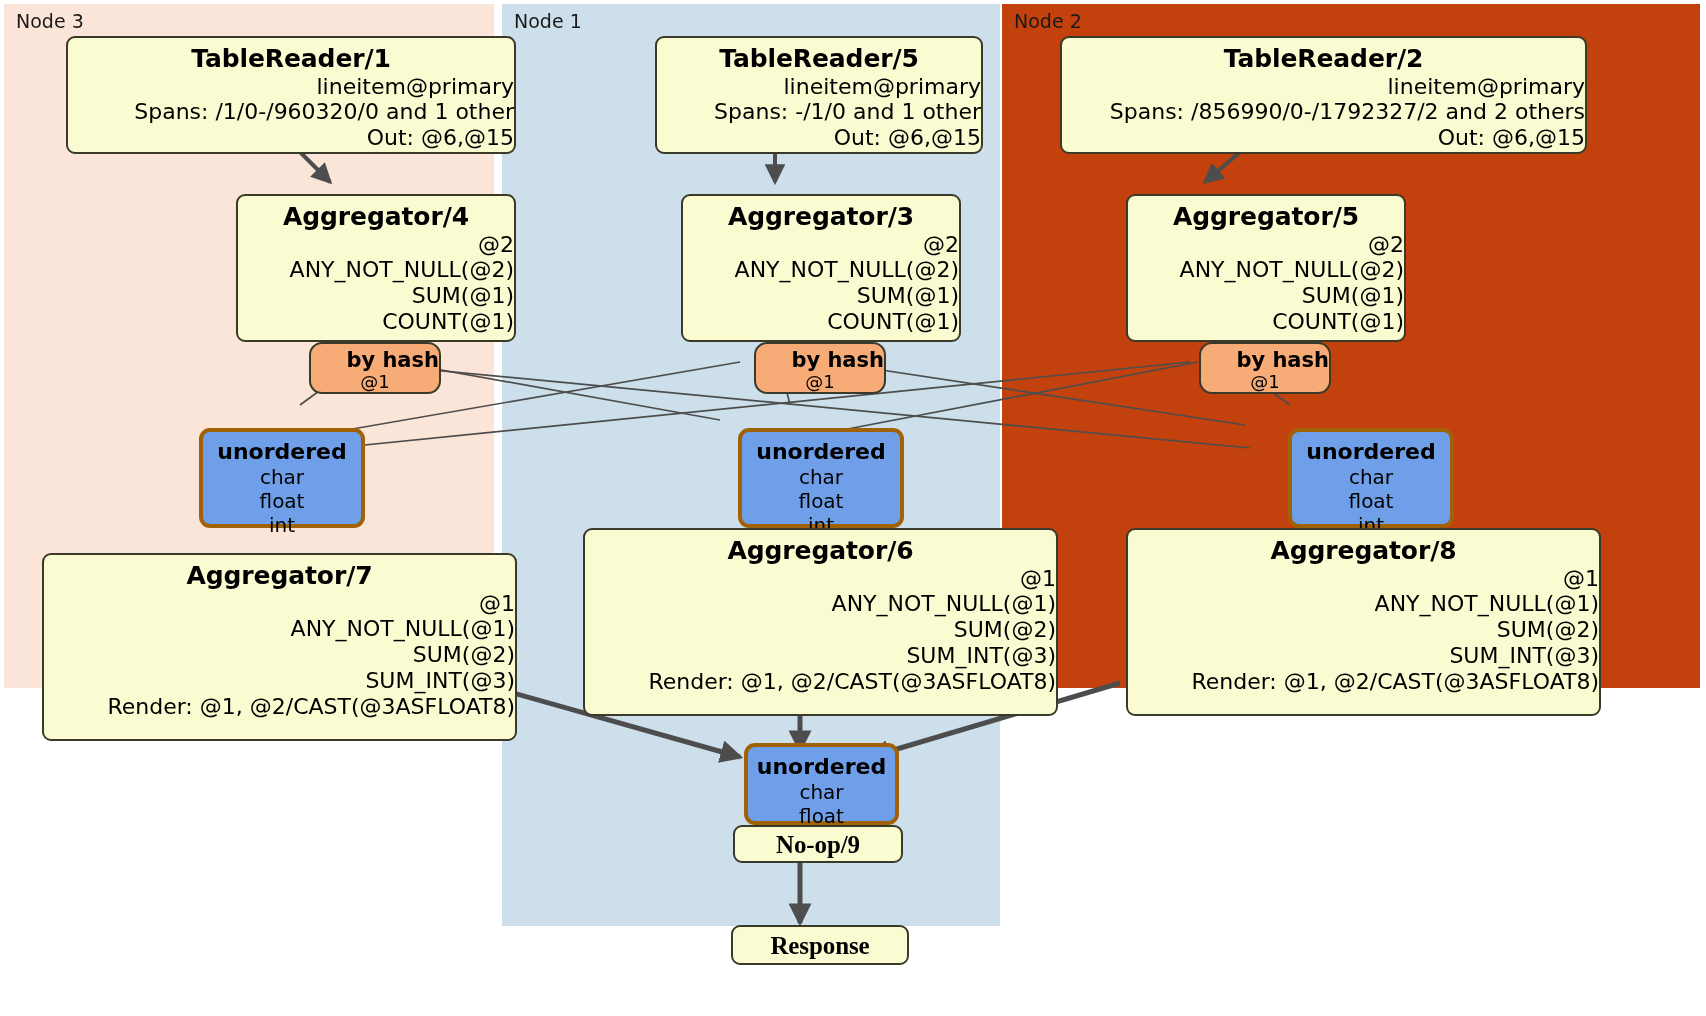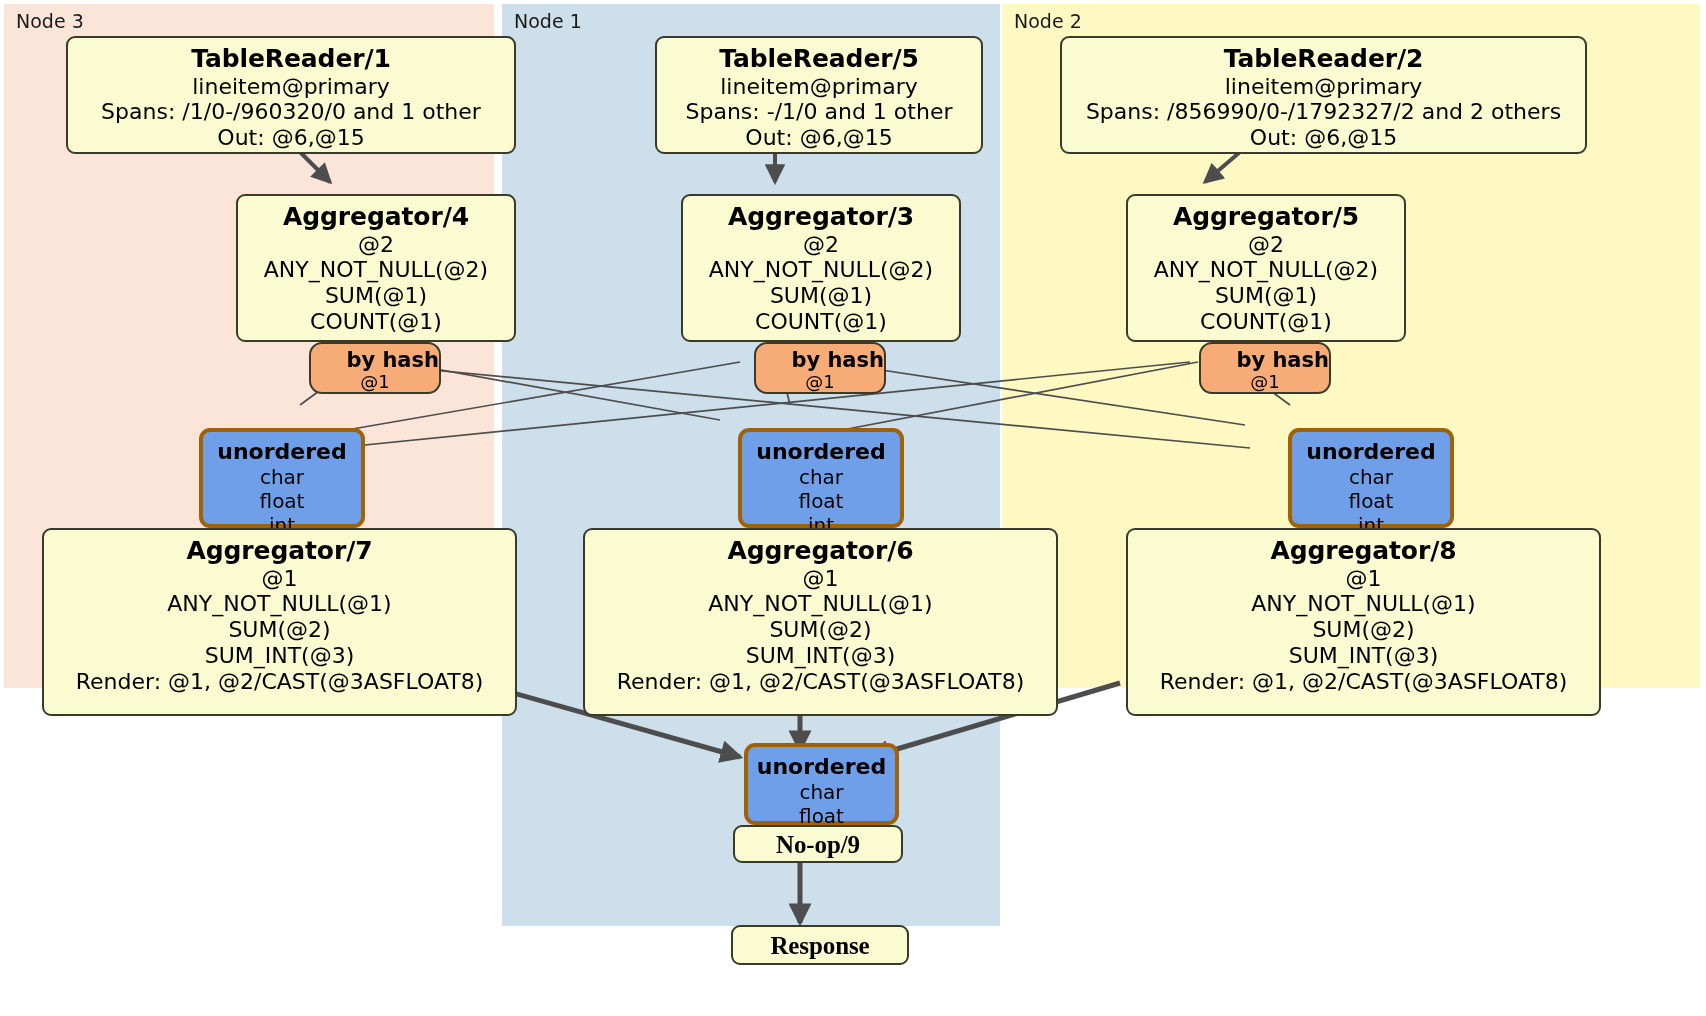--- a/index.html
+++ b/index.html
@@ -46,20 +46,21 @@
   .proc .title {
     font-weight: bold;
     font-size: 25px;
     line-height: 1.18;
     letter-spacing: -0.1px;
   }
   .proc .line {
     font-size: 22px;
     line-height: 1.18;
     white-space: nowrap;
+    text-align: right;
   }
   .proc.small .title {
     font-size: 25px;
     font-family: Liberation Serif, serif;
   }
 
   
   .router {
     position: absolute;
     box-sizing: border-box;
@@ -117,21 +118,21 @@
 <body>
 
 <div id="stage">
 
   <div class="node-panel" style="left:4px; top:4px; width:490px; height:684px; background:#fbe4d8;">
     <span class="node-panel-label">Node 3</span>
   </div>
   <div class="node-panel" style="left:502px; top:4px; width:498px; height:922px; background:#ccdfeb;">
     <span class="node-panel-label">Node 1</span>
   </div>
-  <div class="node-panel" style="left:1002px; top:4px; width:698px; height:684px; background:#fef9c3;">
+  <div class="node-panel" style="left:1002px; top:4px; width:698px; height:684px; background:#c2410c;">
     <span class="node-panel-label">Node 2</span>
   </div>
 
   <svg id="edges" viewBox="0 0 1706 1016" xmlns="http://www.w3.org/2000/svg">
     <defs>
       <marker id="ah" viewBox="0 0 10 10" refX="8.5" refY="5" markerWidth="5.2" markerHeight="5.2" orient="auto-start-reverse">
         <path d="M 0 0 L 10 5 L 0 10 z" fill="#4d4d4d"></path>
       </marker>
       <marker id="ahs" viewBox="0 0 10 10" refX="8.5" refY="5" markerWidth="4.6" markerHeight="4.6" orient="auto-start-reverse">
         <path d="M 0 0 L 10 5 L 0 10 z" fill="#4d4d4d"></path>
@@ -233,21 +234,21 @@
     <div class="sline">int</div>
   </div>
 
   <div class="sync" style="left:1288px; top:428px; width:166px; height:100px;">
     <div class="stitle">unordered</div>
     <div class="sline">char</div>
     <div class="sline">float</div>
     <div class="sline">int</div>
   </div>
 
-  <div class="proc" style="left:42px; top:528px; width:475px; height:188px;">
+  <div class="proc" style="left:42px; top:553px; width:475px; height:188px;">
     <div class="title">Aggregator/7</div>
     <div class="line">@1</div>
     <div class="line">ANY_NOT_NULL(@1)</div>
     <div class="line">SUM(@2)</div>
     <div class="line">SUM_INT(@3)</div>
     <div class="line">Render: @1, @2/CAST(@3ASFLOAT8)</div>
   </div>
 
   <div class="proc" style="left:583px; top:528px; width:475px; height:188px;">
     <div class="title">Aggregator/6</div>

